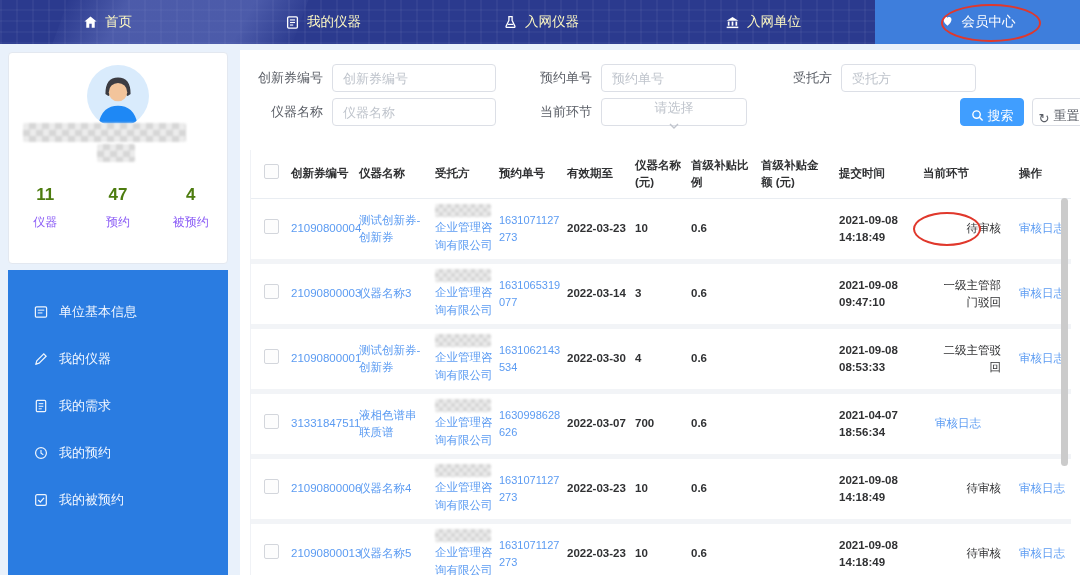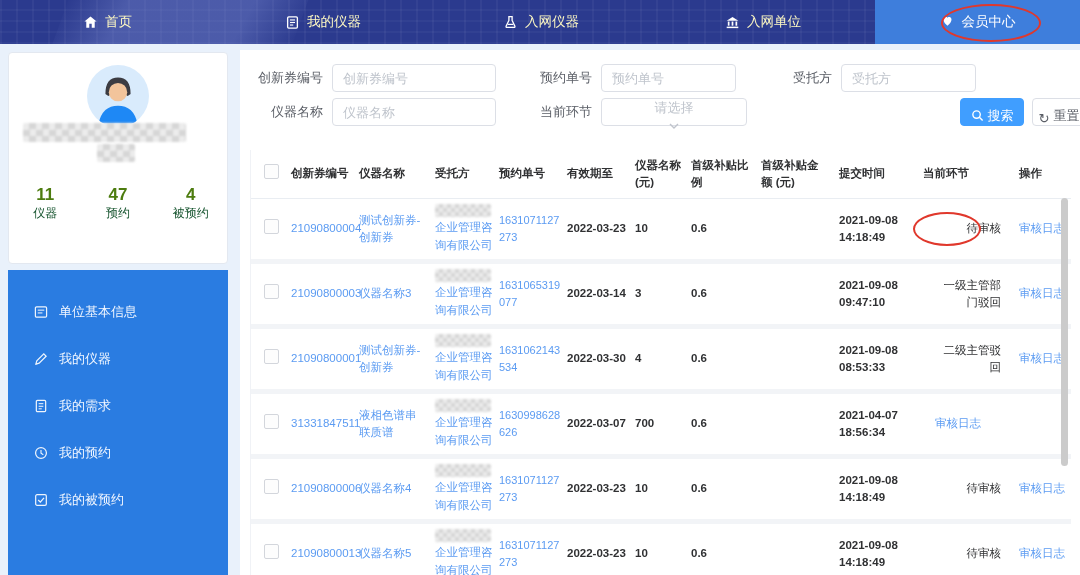--- a/index.html
+++ b/index.html
@@ -35,21 +35,21 @@
   
   .profile{position:absolute;left:8px;top:52px;width:220px;height:212px;background:#fff;
     border:1px solid #E3E8F0;border-radius:4px;box-sizing:border-box;}
   .avatar{position:absolute;left:50%;top:12px;transform:translateX(-50%);width:62px;height:62px;border-radius:50%;}
   .mosaic{background:repeating-conic-gradient(#D6D6D6 0% 25%,#ECECEC 0% 50%);background-size:13px 13px;filter:blur(1.1px);border-radius:2px;}
   .m-bar1{position:absolute;left:14px;top:70px;width:163px;height:19px;}
   .m-bar2{position:absolute;left:88px;top:91px;width:38px;height:18px;}
   .stats{position:absolute;left:0;right:0;top:132px;display:flex;text-align:center;}
   .stat{flex:1;}
   .stat .num{font-size:17px;font-weight:bold;color:#4d7c0f;}
-  .stat .lbl{font-size:12px;color:#14532d;margin-top:0;}
+  .stat .lbl{font-size:12px;color:#8b5cf6;margin-top:9px;}
 
   
   .side-menu{position:absolute;left:8px;top:270px;width:220px;height:305px;background:#2A7CE1;
     padding-top:18px;box-sizing:border-box;text-align:right;}
   .menu-item{height:47px;display:flex;align-items:center;gap:11px;padding-left:26px;
     color:#F2F7FF;font-size:13px;position:relative;cursor:pointer;}
   .menu-item.active{background:#1A5CBF;}
   .menu-item svg{display:block;opacity:.92;}
 
   

